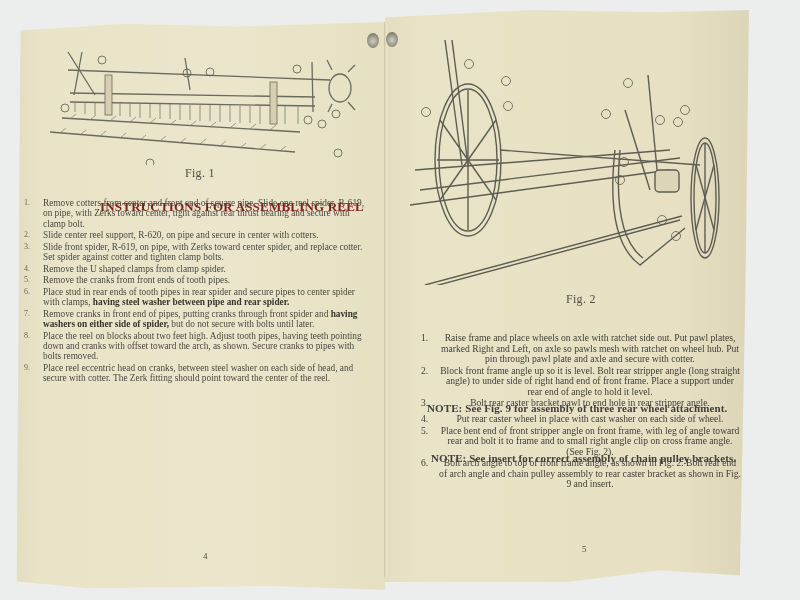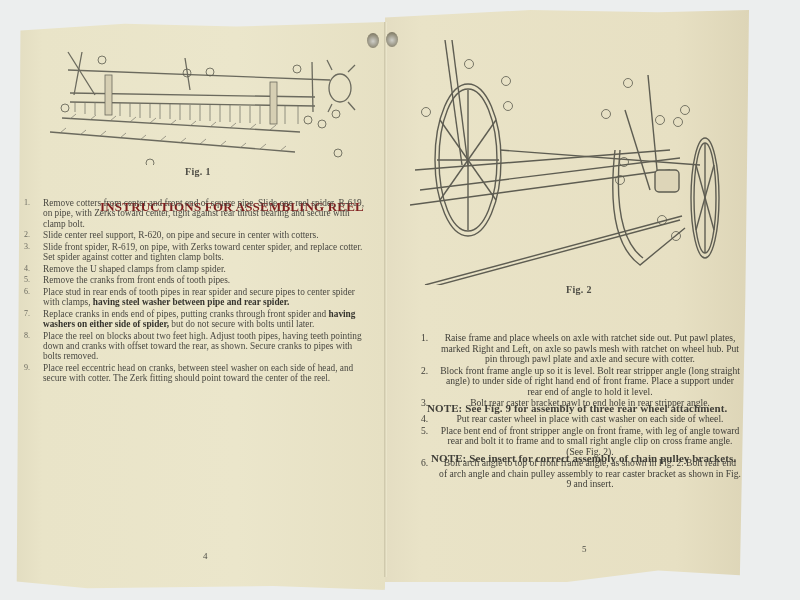--- a/index.html
+++ b/index.html
@@ -28,21 +28,21 @@
     background:linear-gradient(90deg,#c9c2a5,#f1ecd2);
   }
   .hole {
     position:absolute; width:12px; height:15px; border-radius:50%;
     background:radial-gradient(circle at 50% 55%,#cfcfc9 0%,#8d8874 65%,#6b6652 100%);
   }
   .fig {
     position:absolute; color:#5b5a4e;
   }
   .caption {
-    position:absolute; font-size:10px; font-weight:bold; color:#4e4d45; letter-spacing:0.3px;
+    position:absolute; font-size:12px; font-weight:normal; color:#4e4d45; letter-spacing:0.3px;
   }
   .heading {
     position:absolute; left:100px; top:199px; width:280px;
     font-size:13px; font-weight:bold; color:#7f1d1d; letter-spacing:0.2px;
   }
   .list { position:absolute; margin:0; padding:0; list-style:none; color:#4a4942; }
   .list li { position:relative; }
   .num { position:absolute; }
   .left-list { left:26px; top:198px; width:342px; font-size:9.3px; line-height:10.3px; }
   .left-list .num { left:-2px; font-size:8px; color:#6a695f; }
@@ -170,25 +170,25 @@
   <li>
       <span class="num">5.</span>
       <span class="txt">Remove the cranks from front ends of tooth pipes.</span>
     </li>
   <li>
       <span class="num">6.</span>
       <span class="txt"><span>Place stud in rear ends of tooth pipes in rear spider and secure pipes to center spider with clamps, </span><b class="bold">having steel washer between pipe and rear spider.</b></span>
     </li>
   <li>
       <span class="num">7.</span>
-      <span class="txt"><span>Replace cranks in ends end of pipes, putting cranks through front spider and </span><b class="bold">having washers on either side of spider,</b><span> but do not secure with bolts until later.</span></span>
+      <span class="txt"><span>Remove cranks in front end of pipes, putting cranks through front spider and </span><b class="bold">having washers on either side of spider,</b><span> but do not secure with bolts until later.</span></span>
     </li>
   <li>
       <span class="num">8.</span>
-      <span class="txt">Place the reel on blocks about two feet high. Adjust tooth pipes, having teeth pointing down and cranks with offset toward the rear, as shown. Secure cranks to pipes with bolts removed.</span>
+      <span class="txt">Place the reel on blocks about two feet high. Adjust tooth pipes, having teeth pointing down and cranks with offset toward the arch, as shown. Secure cranks to pipes with bolts removed.</span>
     </li>
   <li>
       <span class="num">9.</span>
       <span class="txt">Place reel eccentric head on cranks, between steel washer on each side of head, and secure with cotter. The Zerk fitting should point toward the center of the reel.</span>
     </li>
 </ul>
 
 <div class="pagenum" style="left:203px;top:551px;">4</div>
 
 <svg class="fig" style="left:400px;top:40px;" width="350" height="245" viewBox="0 0 350 245">
@@ -227,21 +227,21 @@
       <circle cx="206" cy="74" r="4.5"></circle>
       <circle cx="260" cy="80" r="4.5"></circle>
       <circle cx="278" cy="82" r="4.5"></circle>
       <circle cx="285" cy="70" r="4.5"></circle>
     <circle cx="224" cy="122" r="4.5"></circle>
       <circle cx="220" cy="140" r="4.5"></circle>
       <circle cx="262" cy="180" r="4.5"></circle>
       <circle cx="276" cy="196" r="4.5"></circle>
   </g>
 </svg>
-<div class="caption" style="left:566px;top:284px;">Fig. 2</div>
+<div class="caption" style="left:566px;top:292px;">Fig. 2</div>
 
 <ul class="right-list">
   <li>
       <span class="num">1.</span>
       <span class="txt">Raise frame and place wheels on axle with ratchet side out. Put pawl plates, marked Right and Left, on axle so pawls mesh with ratchet on wheel hub. Put pin through pawl plate and axle and secure with cotter.</span>
     </li>
   <li>
       <span class="num">2.</span>
       <span class="txt">Block front frame angle up so it is level. Bolt rear stripper angle (long straight angle) to under side of right hand end of front frame. Place a support under rear end of angle to hold it level.</span>
     </li>

